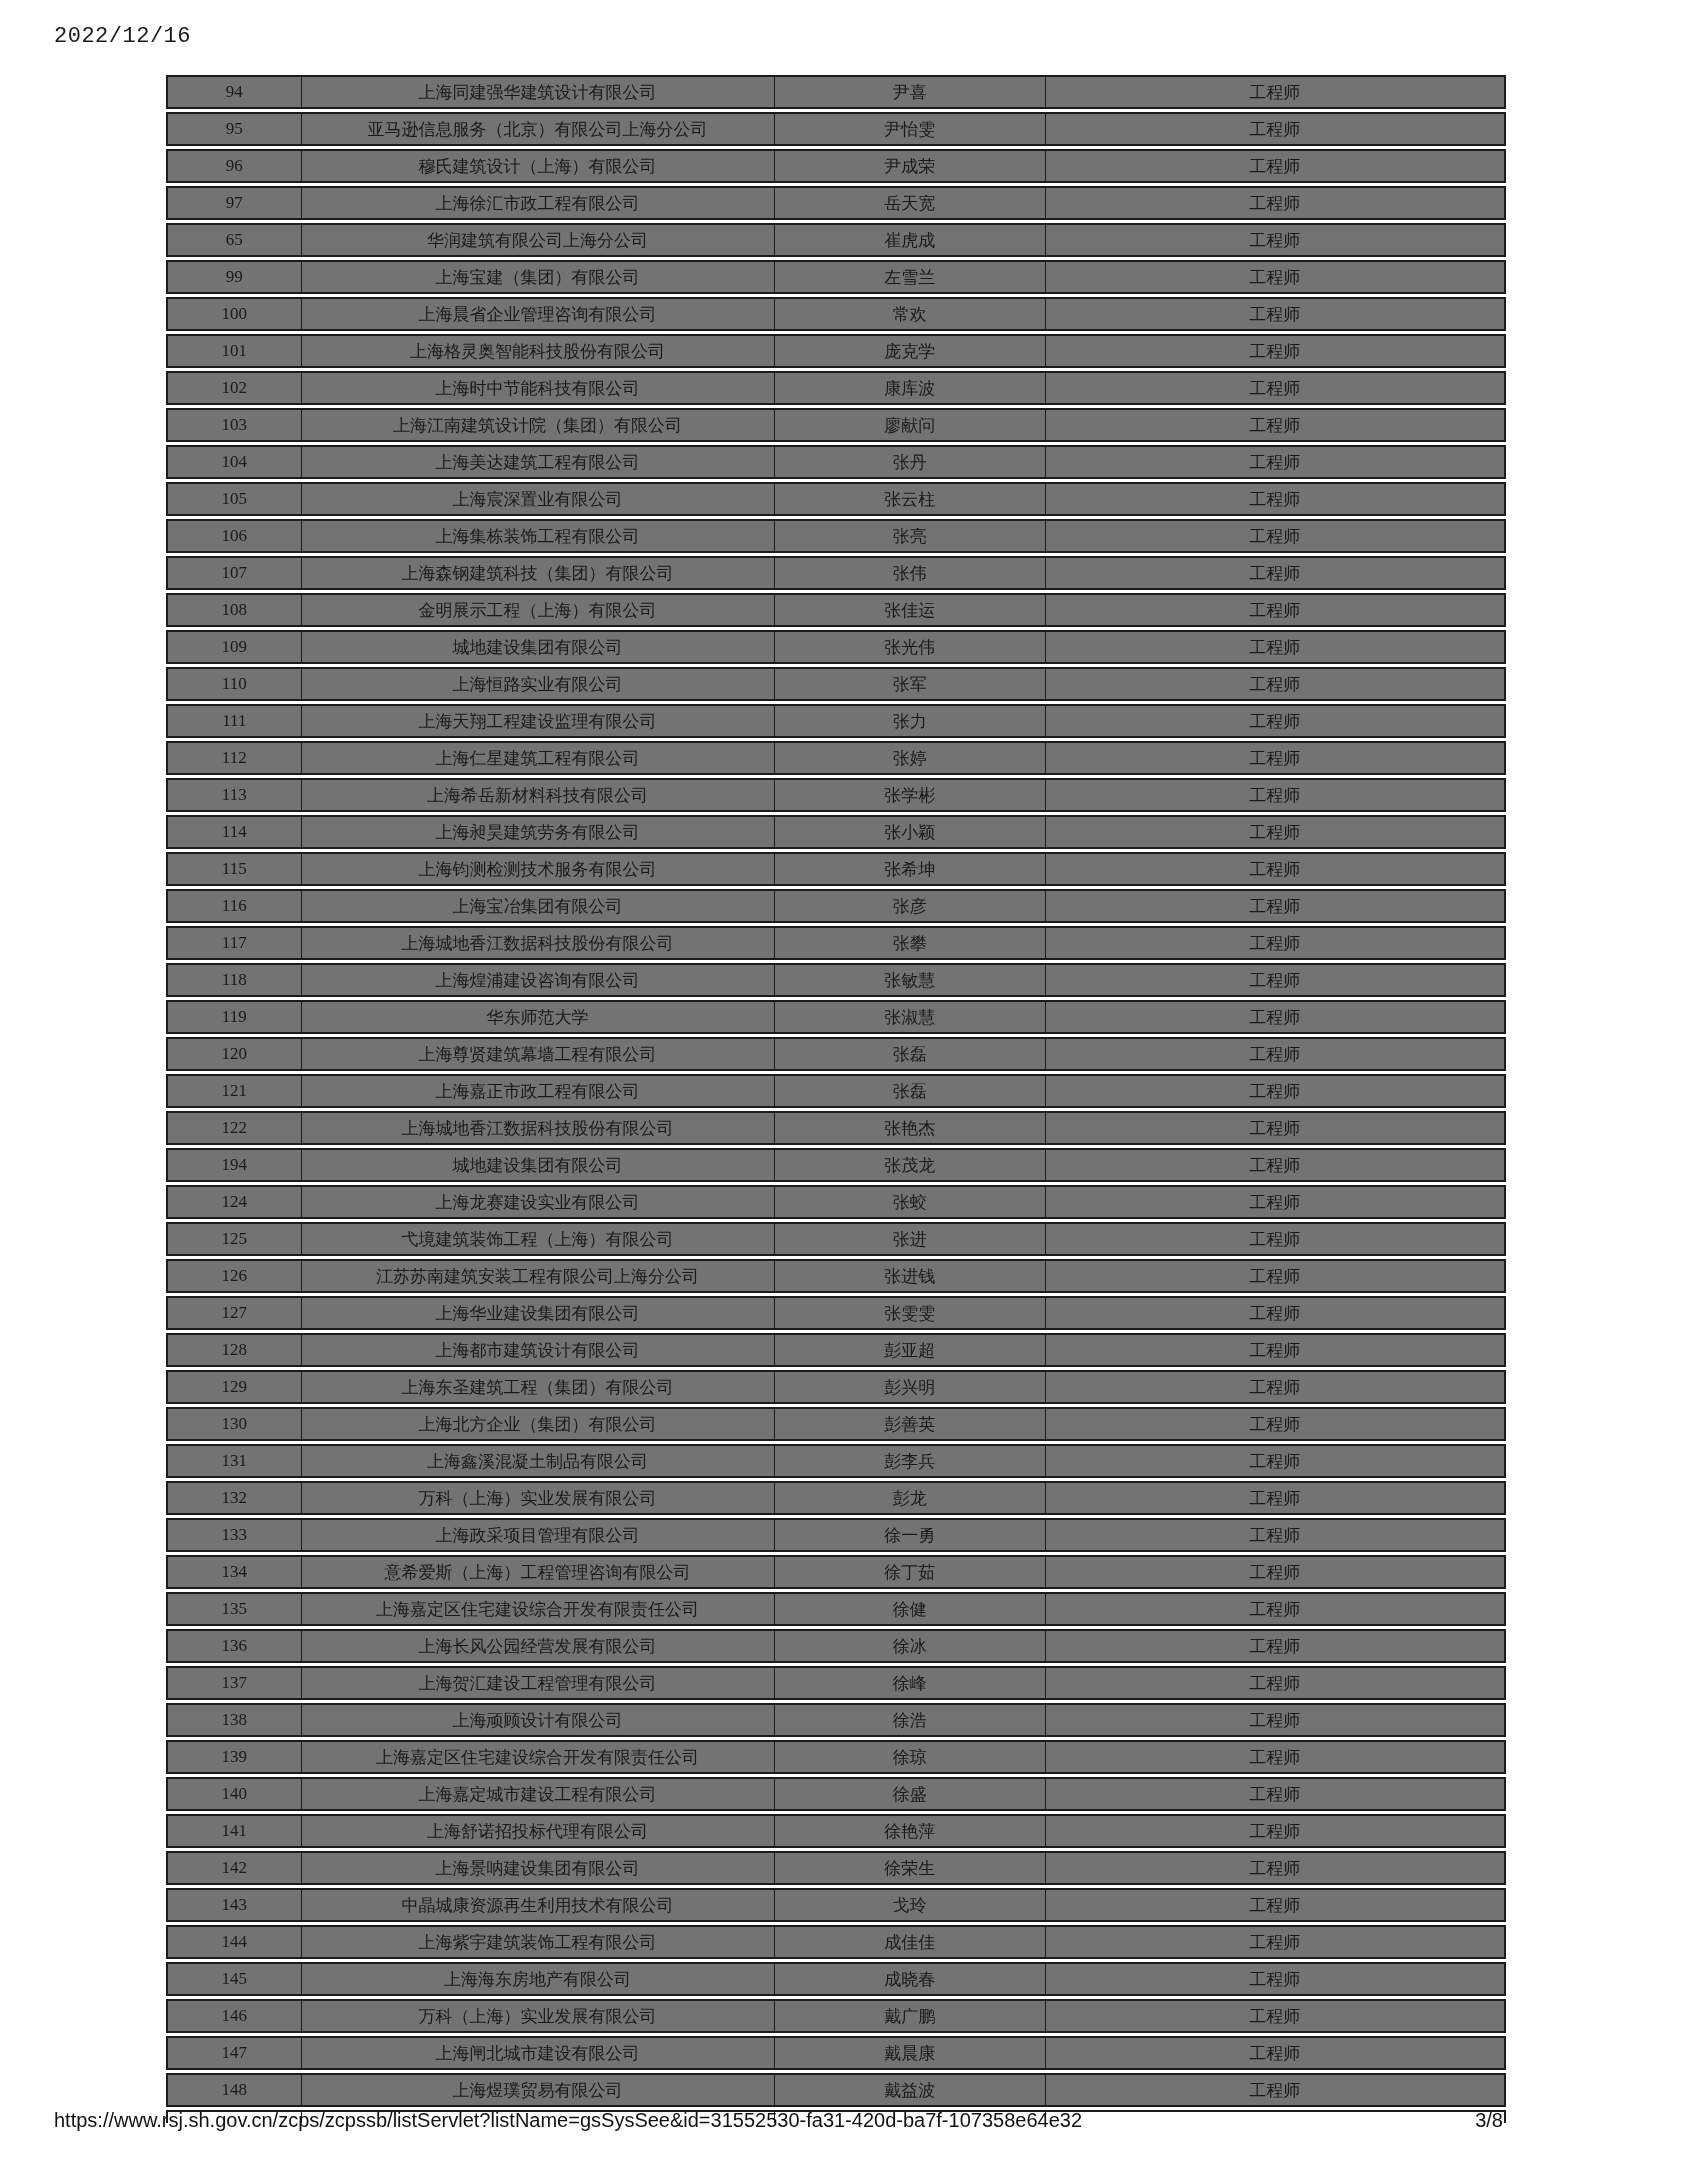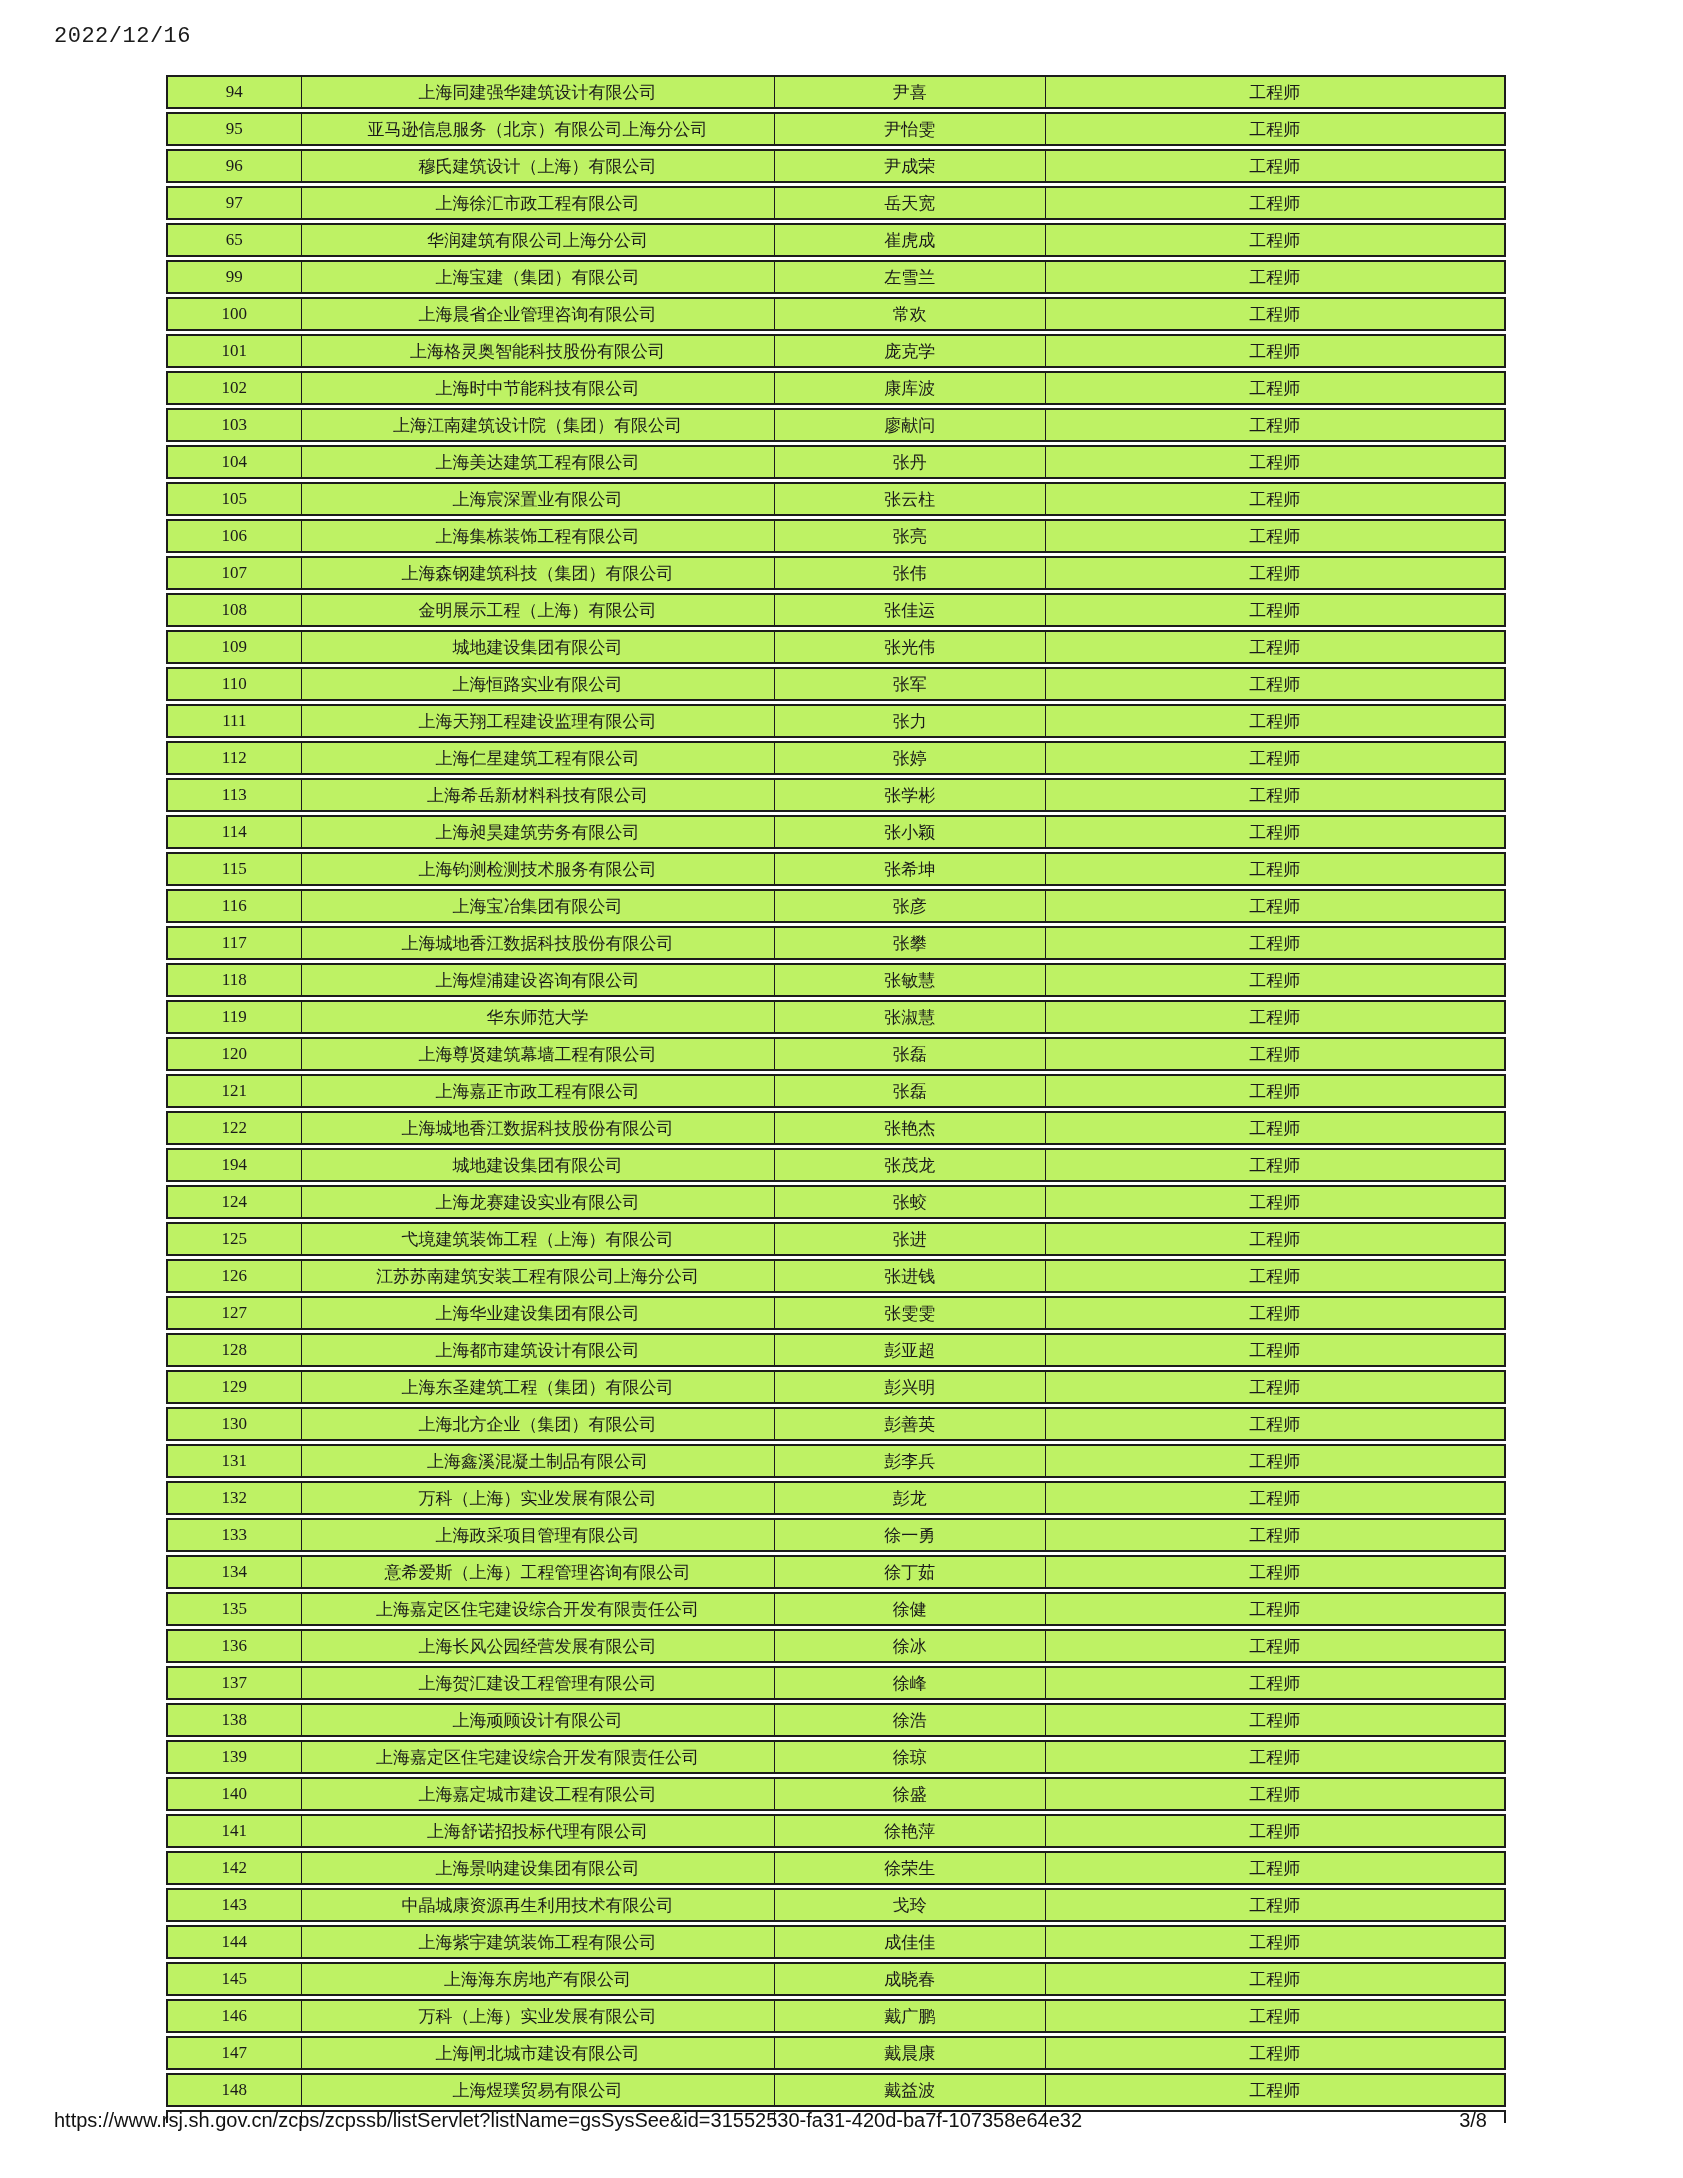--- a/index.html
+++ b/index.html
@@ -22,21 +22,21 @@
   }
   .table{
     position:absolute;left:166px;top:75px;width:1340px;
   }
   .row{
     display:flex;
     box-sizing:border-box;
     height:34px;
     border:2px solid #1c1c1c;
     margin-bottom:3px;
-    background:#bef264;
+    background:#737373;
   }
   .cell{
     box-sizing:border-box;
     height:100%;
     display:flex;align-items:center;justify-content:center;
     font-size:17px;
     font-family:"Liberation Serif", serif;
     color:#1a1a1a;
     border-right:1px solid #1c1c1c;
     white-space:nowrap;
@@ -54,21 +54,21 @@
     border:2px solid #1c1c1c;
     border-bottom:none;
     background:#ffffff;
   }
   .row-partial .cell{font-size:0;}
   .footer-url{
     position:absolute;left:54px;top:2109px;
     font-size:20px;color:#111111;
   }
   .footer-page{
-    position:absolute;right:196px;top:2109px;
+    position:absolute;right:180px;top:2109px;
     font-size:20px;color:#111111;
   }
 </style>
 </head>
 <body>
 
 <div class="page">
 
   <div class="header-date">2022/12/16</div>
 

